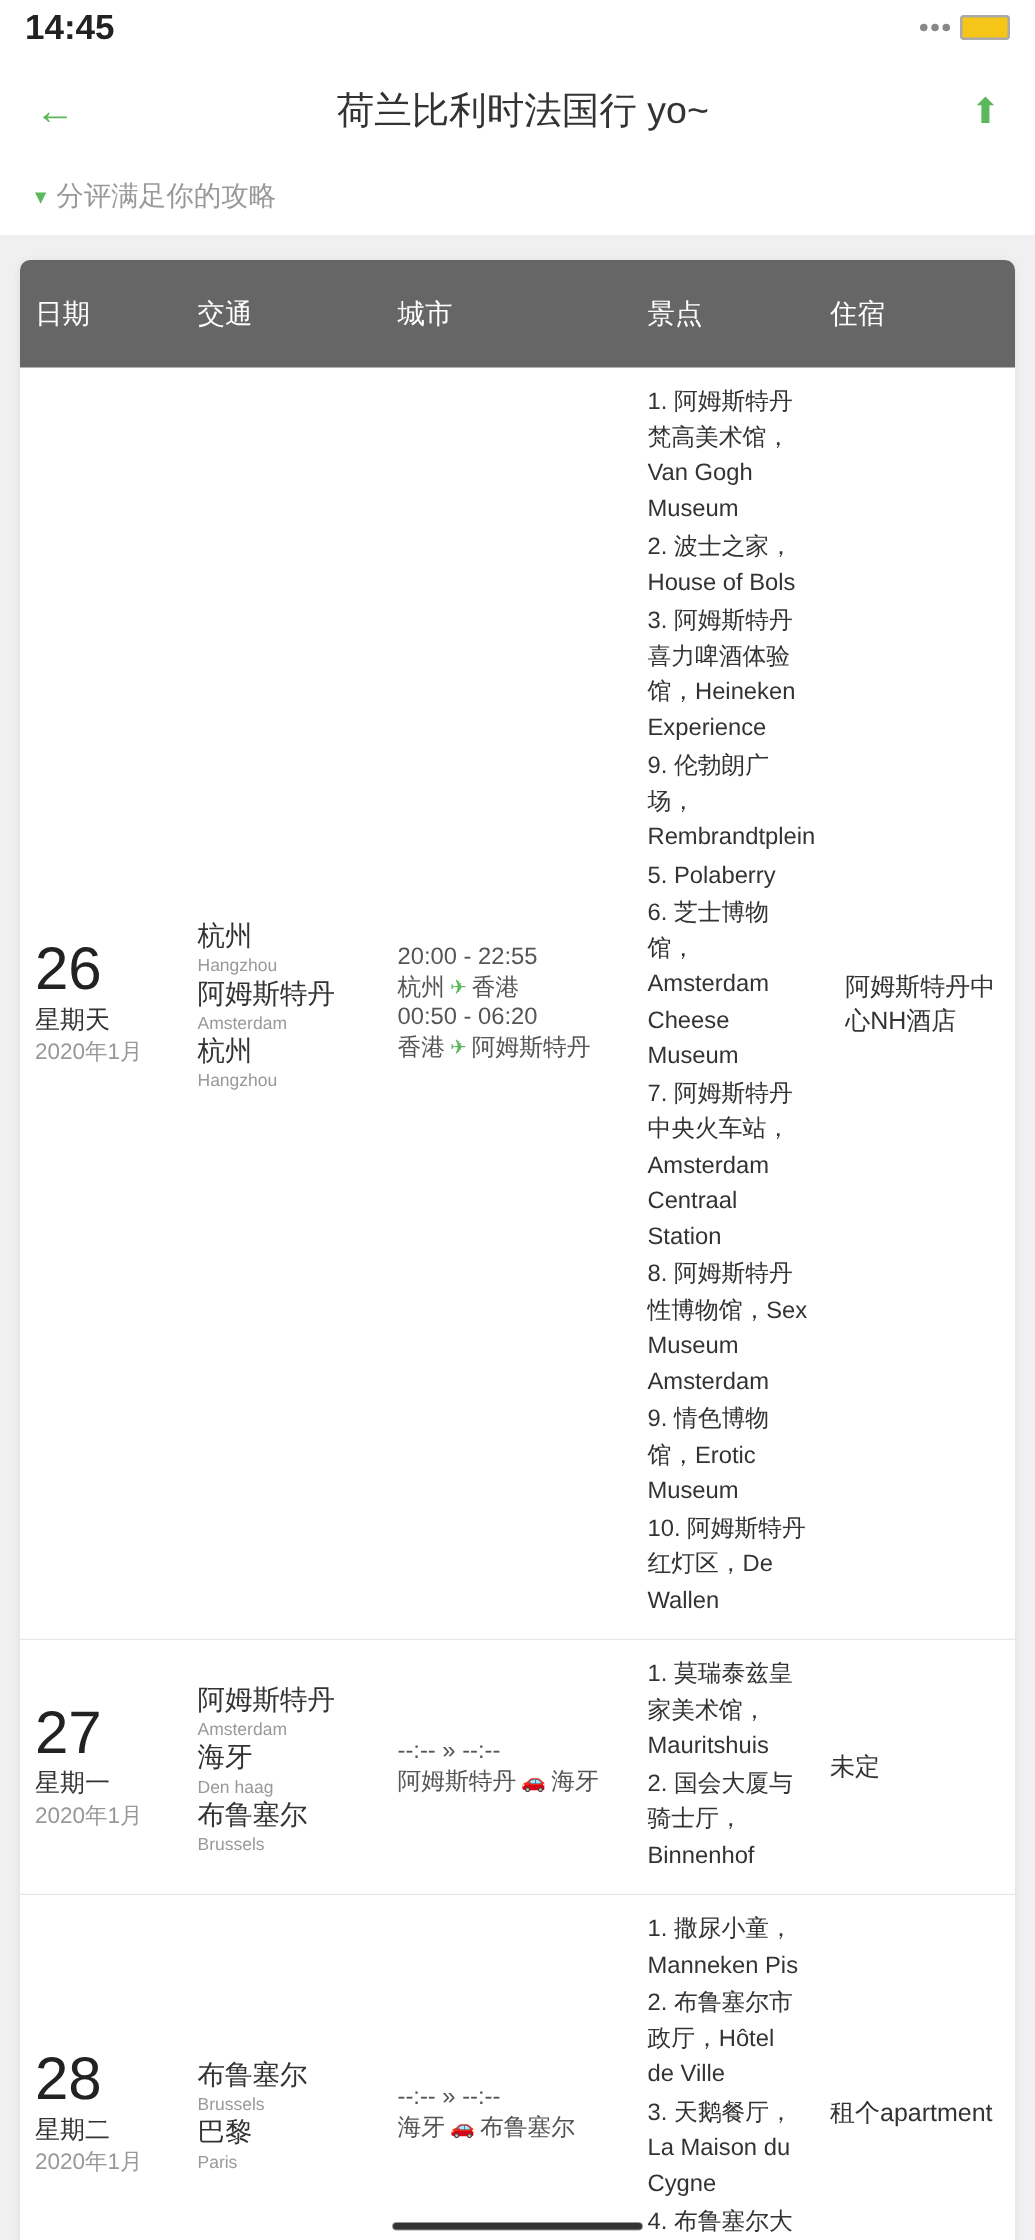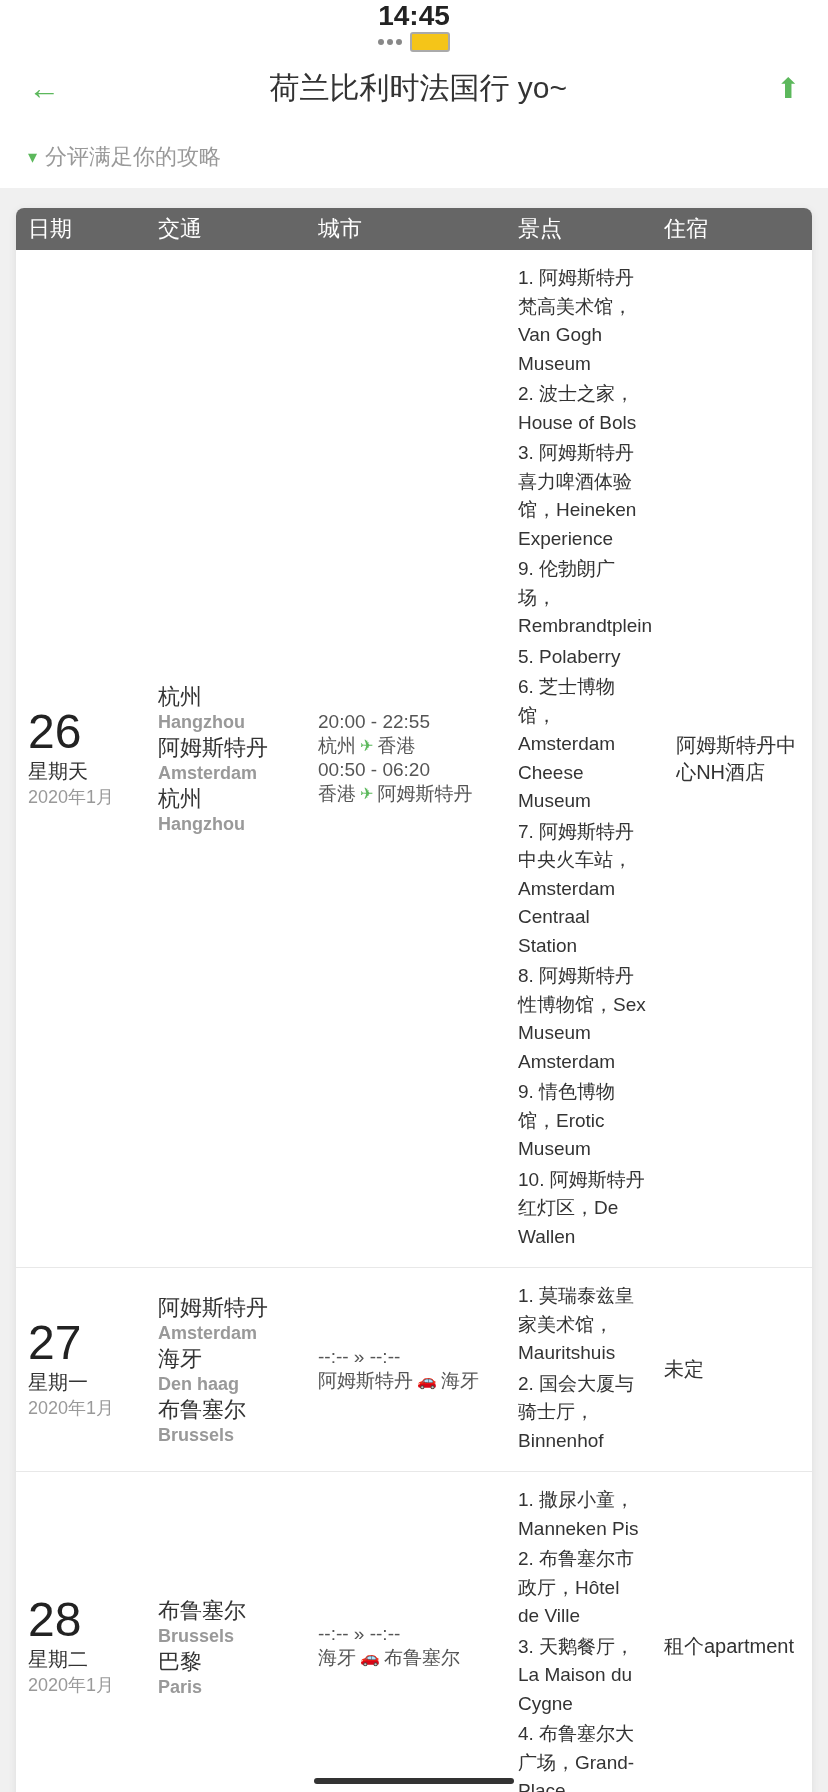--- a/index.html
+++ b/index.html
@@ -13,21 +13,20 @@
     }
 
     
     .status-bar {
       background: #fff;
       height: 44px;
       display: flex;
       align-items: center;
       justify-content: space-between;
       padding: 0 20px;
-      flex-direction: column;
     }
     .status-time {
       font-size: 28px;
       font-weight: 700;
       color: #222;
     }
     .status-icons {
       display: flex;
       align-items: center;
       gap: 8px;
@@ -80,21 +79,21 @@
     
     .table-header {
       display: grid;
       grid-template-columns: 130px 160px 200px 1fr 160px;
       background: #666;
       color: #fff;
       font-size: 22px;
       font-weight: 500;
     }
     .th-cell {
-      padding: 6px 12px;
+      padding: 28px 12px;
     }
 
     
     .table-row {
       display: grid;
       grid-template-columns: 130px 160px 200px 1fr 160px;
       border-bottom: 1px solid #e8e8e8;
       min-height: 80px;
     }
     .table-row:last-child { border-bottom: none; }
@@ -120,21 +119,21 @@
       color: #333;
       margin-top: 2px;
     }
     .date-year {
       font-size: 18px;
       color: #999;
     }
 
     
     .city-zh { font-size: 22px; color: #333; }
-    .city-en { font-size: 18px; color: #999; font-weight: bold; }
+    .city-en { font-size: 14px; color: #999; }
 
     
     .transport-line {
       font-size: 19px;
       color: #555;
       display: flex;
       align-items: center;
       gap: 4px;
     }
     .transport-arrow { color: #5cb85c; font-size: 16px; }

